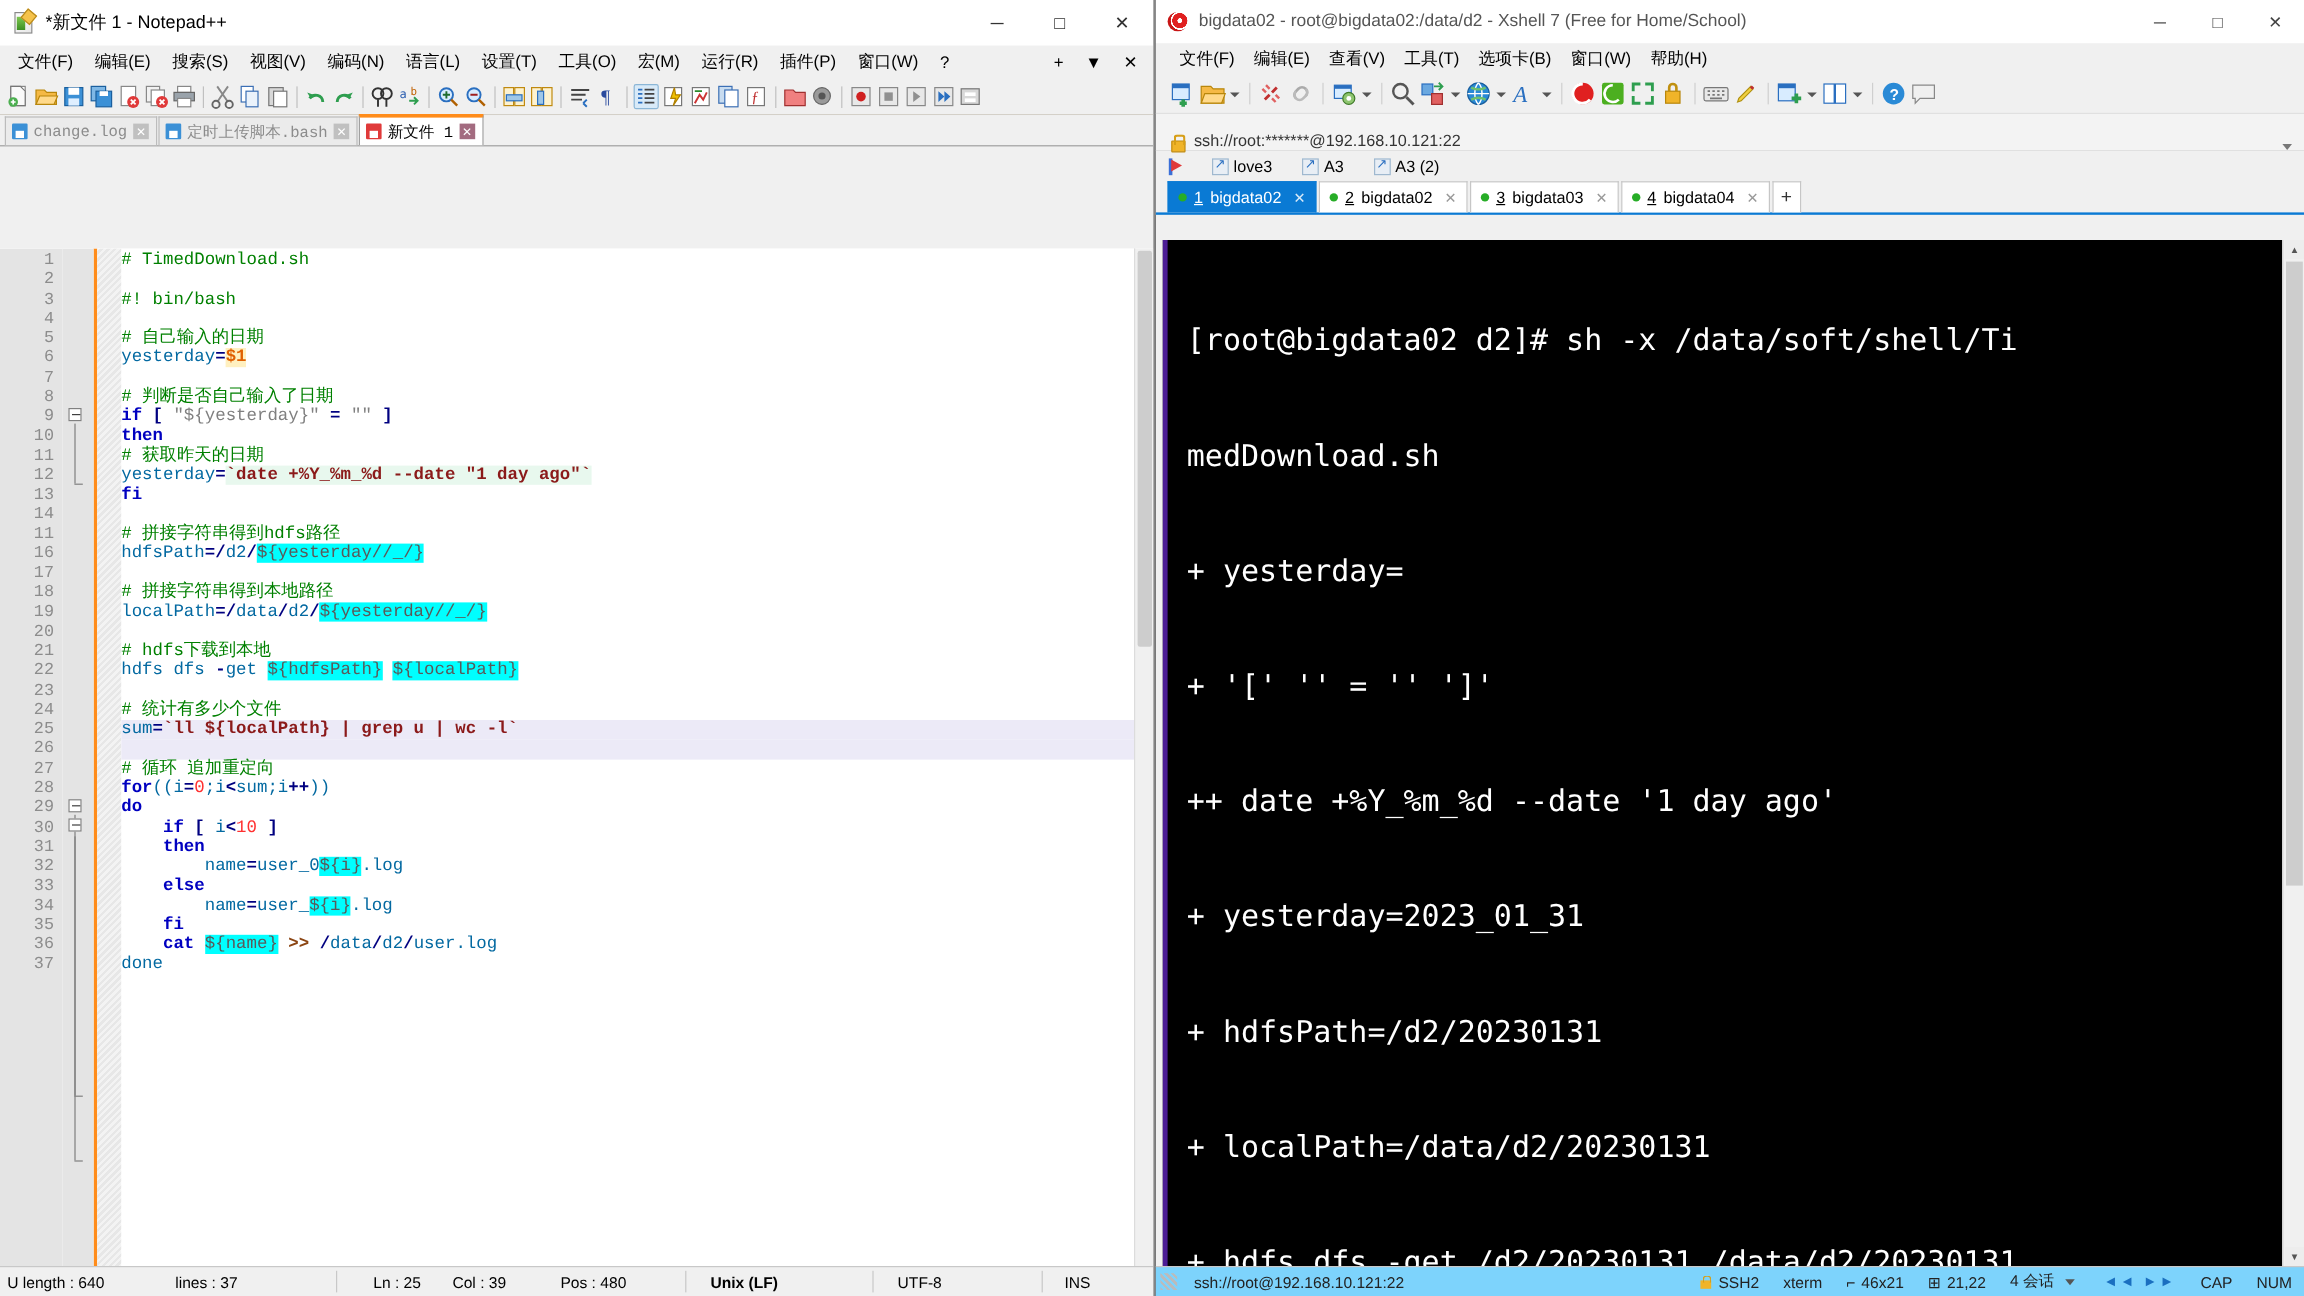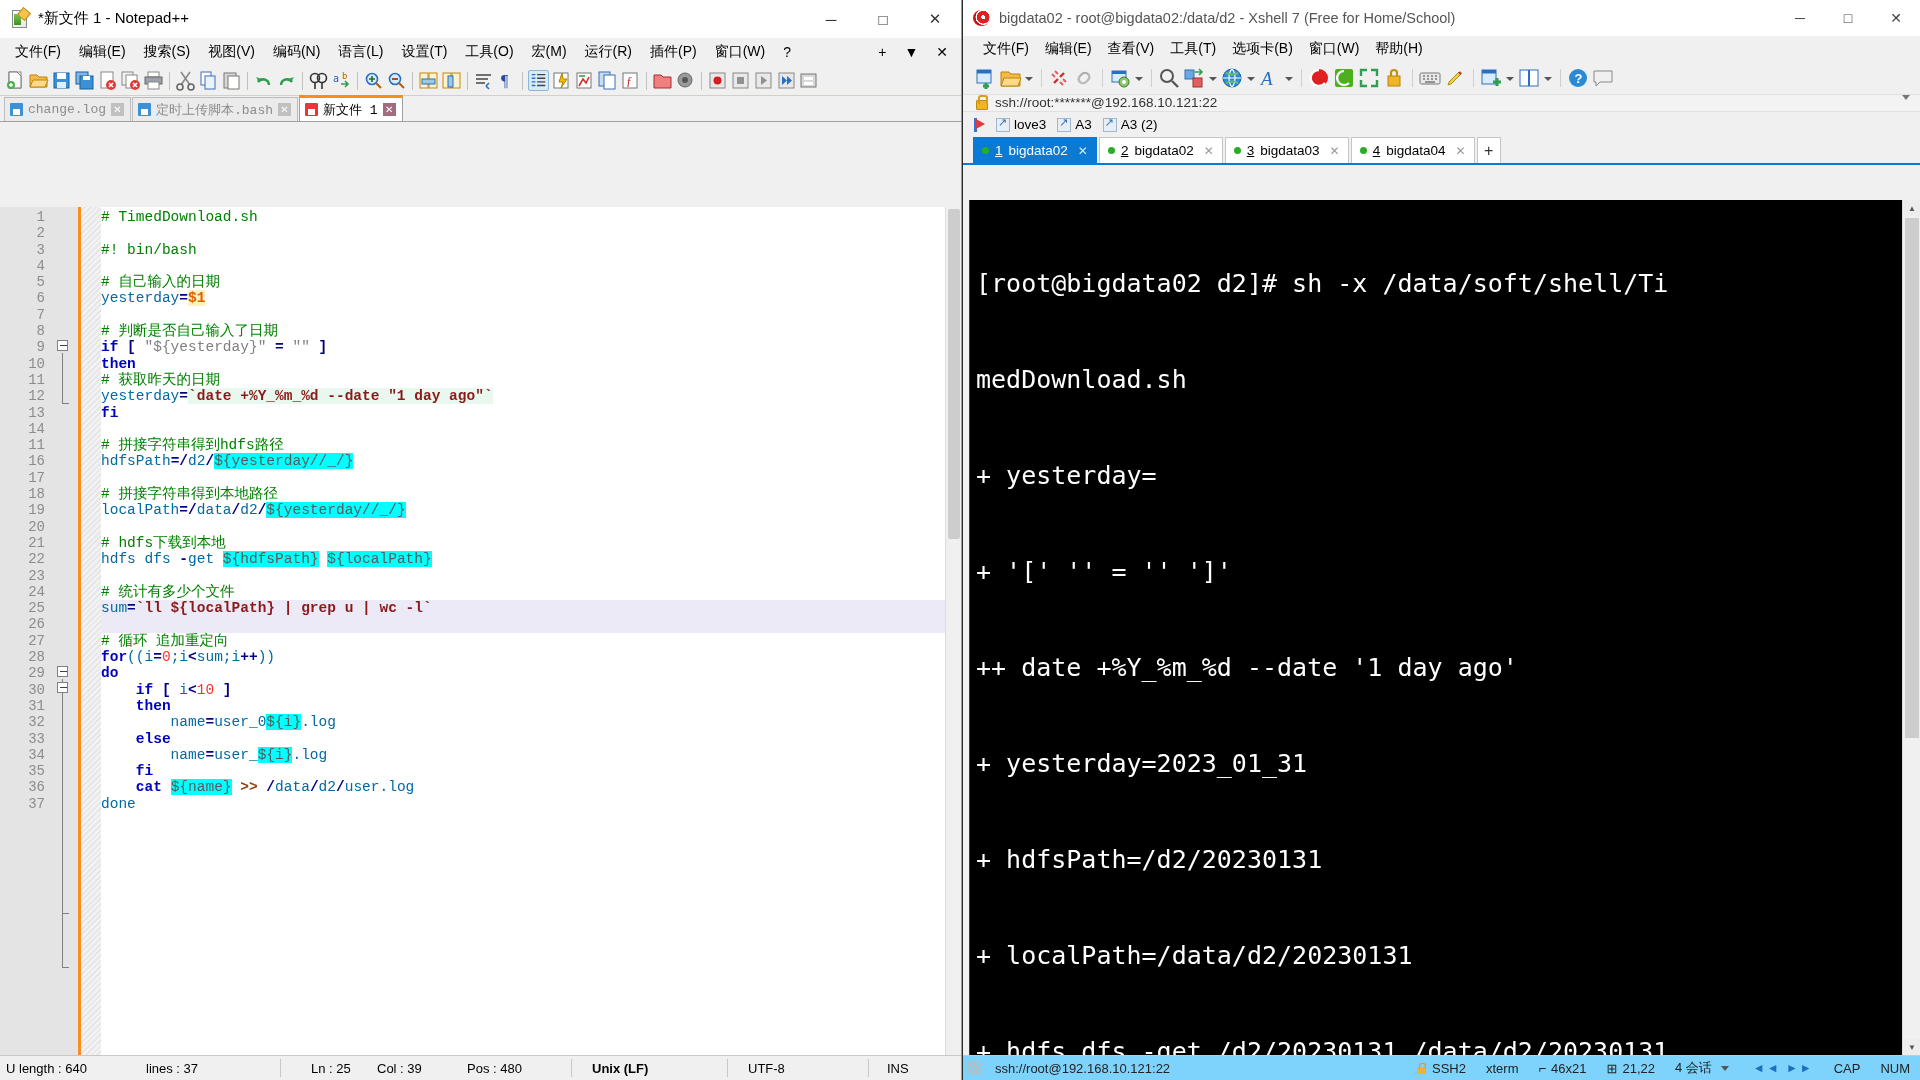--- a/index.html
+++ b/index.html
@@ -203,41 +203,41 @@
     width: 10px; height: 24px; position: relative; flex: none; margin-right: 3px;
   }
   .xtb-caret::after {
     content:''; position: absolute; left: 2px; top: 11px;
     border-left: 4px solid transparent; border-right: 4px solid transparent;
     border-top: 4px solid #555;
   }
   .xtb-sep { width: 1px; height: 18px; background: #cfcfcf; margin: 0 5px; flex: none; }
 
   .xs-addrbar {
-    height: 18px; background: #f3f3f3; border-top: 1px solid #e0e0e0; border-bottom: 1px solid #e0e0e0;
-    display: flex; align-items: flex-start; padding-left: 12px; gap: 8px;
+    height: 32px; background: #f3f3f3; border-top: 1px solid #e0e0e0; border-bottom: 1px solid #e0e0e0;
+    display: flex; align-items: flex-end; padding-left: 12px; gap: 8px;
   }
   .lock-ico { width: 12px; height: 13px; position: relative; flex: none; }
   .lock-ico::before {
     content:''; position:absolute; left:1px; top:5px; width:10px; height:8px;
     background:#f0b429; border:1px solid #c08a10; border-radius:1px;
   }
   .lock-ico::after {
     content:''; position:absolute; left:3px; top:0px; width:6px; height:7px;
     border:2px solid #d79f18; border-bottom:none; border-radius:3px 3px 0 0;
   }
   .xs-addr-text { font-size: 13.5px; color: #333; }
   .xs-addr-caret {
     margin-left: auto; margin-right: 10px; width: 0; height: 0;
     border-left: 4px solid transparent; border-right: 4px solid transparent; border-top: 5px solid #777;
   }
 
   .xs-bookmarks {
     height: 25px; background: #f0f0f0; display: flex; align-items: center;
-    padding-left: 10px; gap: 7px;
+    padding-left: 10px; gap: 21px;
   }
   .bm-flag {
     width: 14px; height: 14px; position: relative; flex:none;
   }
   .bm-flag::before {
     content:''; position:absolute; left:1px; top:0; width:3px; height:14px; background:#3a6fd8;
   }
   .bm-flag::after {
     content:''; position:absolute; left:3px; top:1px; width:0; height:0;
     border-top: 5px solid transparent; border-bottom: 5px solid transparent; border-left: 9px solid #e03a3a;
@@ -267,22 +267,22 @@
   .xs-tab.active .xs-tab-x { color: #d8eaf8; }
   .xs-tab-plus {
     width: 24px; height: 26px; display: flex; align-items: center; justify-content: center;
     background: #fff; border: 1px solid #c6c6c6; border-bottom: none; font-size: 16px; color: #333;
   }
 
   .xs-term {
     position: absolute; left: 6px; top: 200px; right: 18px; bottom: 25px;
     background: #000000; color: #ffffff;
     font-family: "DejaVu Sans Mono", monospace; font-size: 25px; line-height: 32px;
-    padding: 4px 0 0 6px; overflow: hidden; white-space: pre;
-    border-left: 1px solid #4c1d95;
+    padding: 4px 0 0 16px; overflow: hidden; white-space: pre;
+    border-left: 4px solid #4c1d95;
   }
   .xs-term-scroll {
     position: absolute; right: 0; top: 200px; bottom: 25px; width: 18px; background: #f0f0f0;
     border-left: 1px solid #dcdcdc;
   }
   .xs-term-scroll .up, .xs-term-scroll .down {
     position: absolute; left: 1px; width: 16px; height: 16px; background: #ededed;
     display: flex; align-items: center; justify-content: center; font-size: 8px; color: #555;
   }
   .xs-term-scroll .up { top: 0; }

